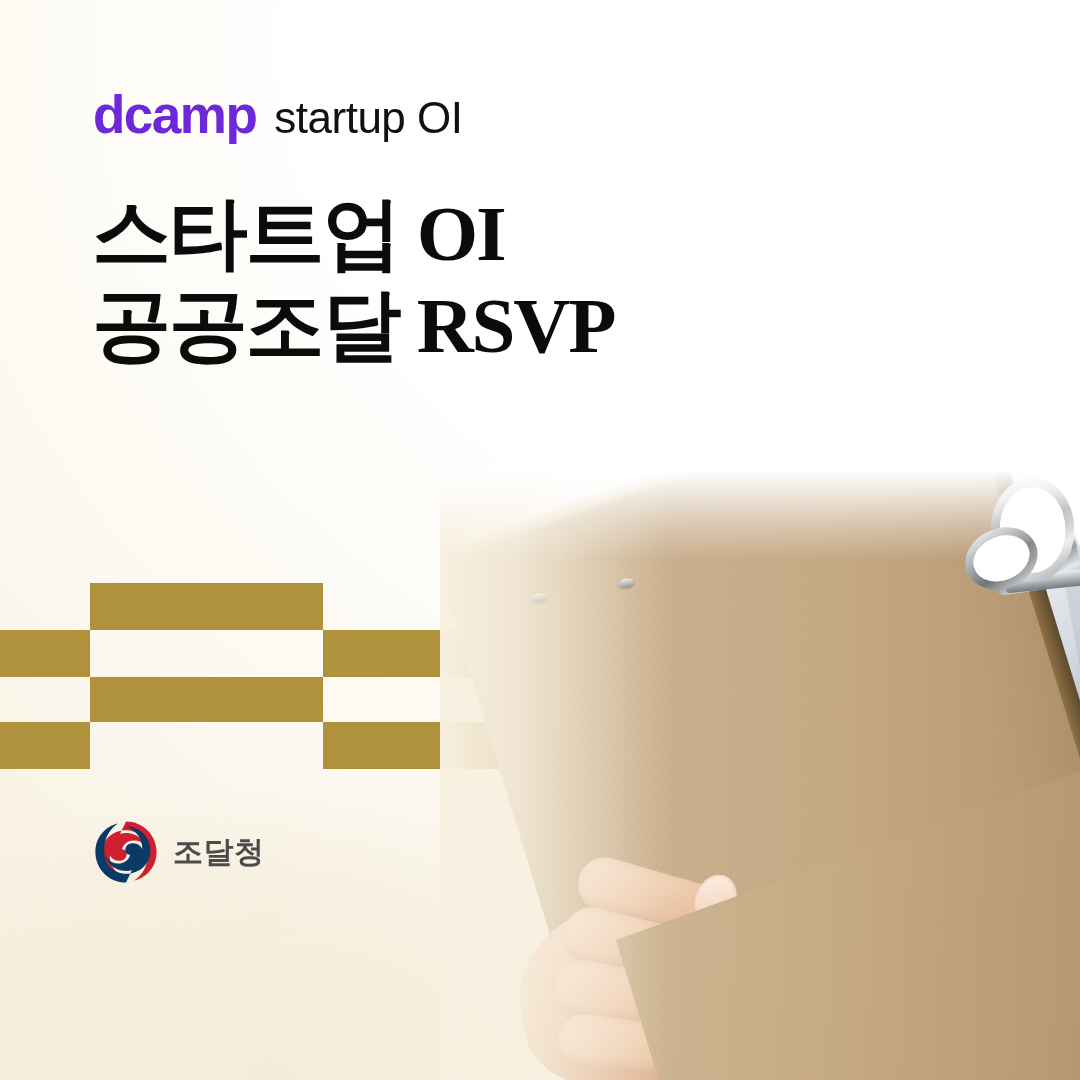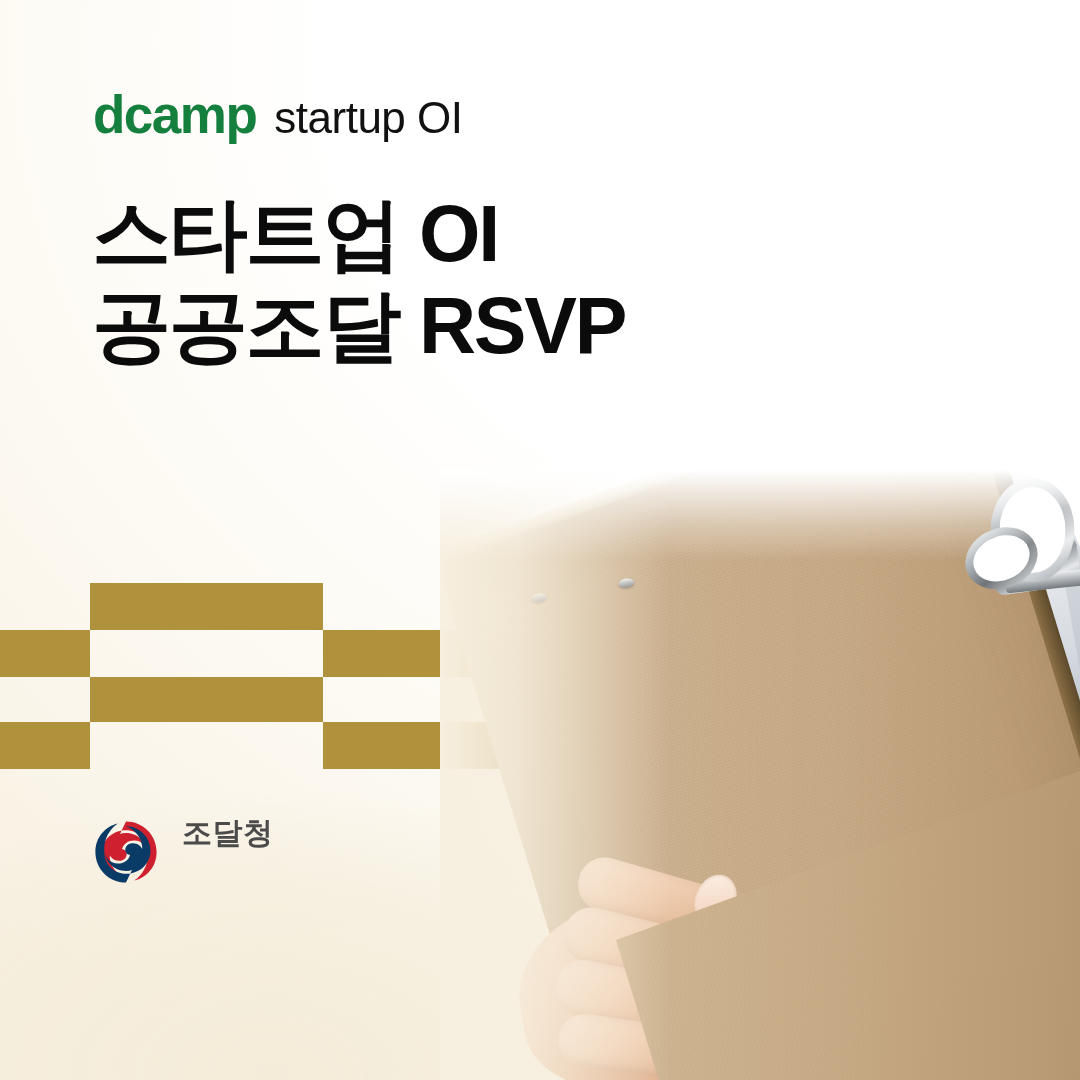--- a/index.html
+++ b/index.html
@@ -274,37 +274,38 @@
     top: 88px;
     display: flex;
     align-items: baseline;
     gap: 18px;
     white-space: nowrap;
   }
   .logo-dcamp {
     font-size: 53px;
     font-weight: 700;
     letter-spacing: -1.5px;
-    color: #15803d;
+    color: #6d28d9;
     line-height: 1;
   }
   .logo-suffix {
     font-size: 44px;
     font-weight: 400;
     letter-spacing: -0.5px;
     color: #111111;
     line-height: 1;
   }
 
   
   .headline {
     position: absolute;
     left: 92px;
     top: 188px;
     width: 900px;
+    font-family: Liberation Serif, serif;
   }
   .headline-line {
     font-size: 79px;
     font-weight: 800;
     color: #0b0b0b;
     line-height: 1.16;
     letter-spacing: -2.2px;
     white-space: nowrap;
   }
 
@@ -312,22 +313,22 @@
   .partners {
     position: absolute;
     left: 92px;
     top: 818px;
     display: flex;
     align-items: center;
     gap: 36px;
   }
   .partner {
     display: flex;
-    align-items: flex-start;
-    gap: 22px;
+    align-items: center;
+    gap: 13px;
   }
   .taegeuk {
     width: 68px;
     height: 68px;
     flex: none;
     display: block;
   }
   .partner-name {
     font-size: 30px;
     font-weight: 700;

